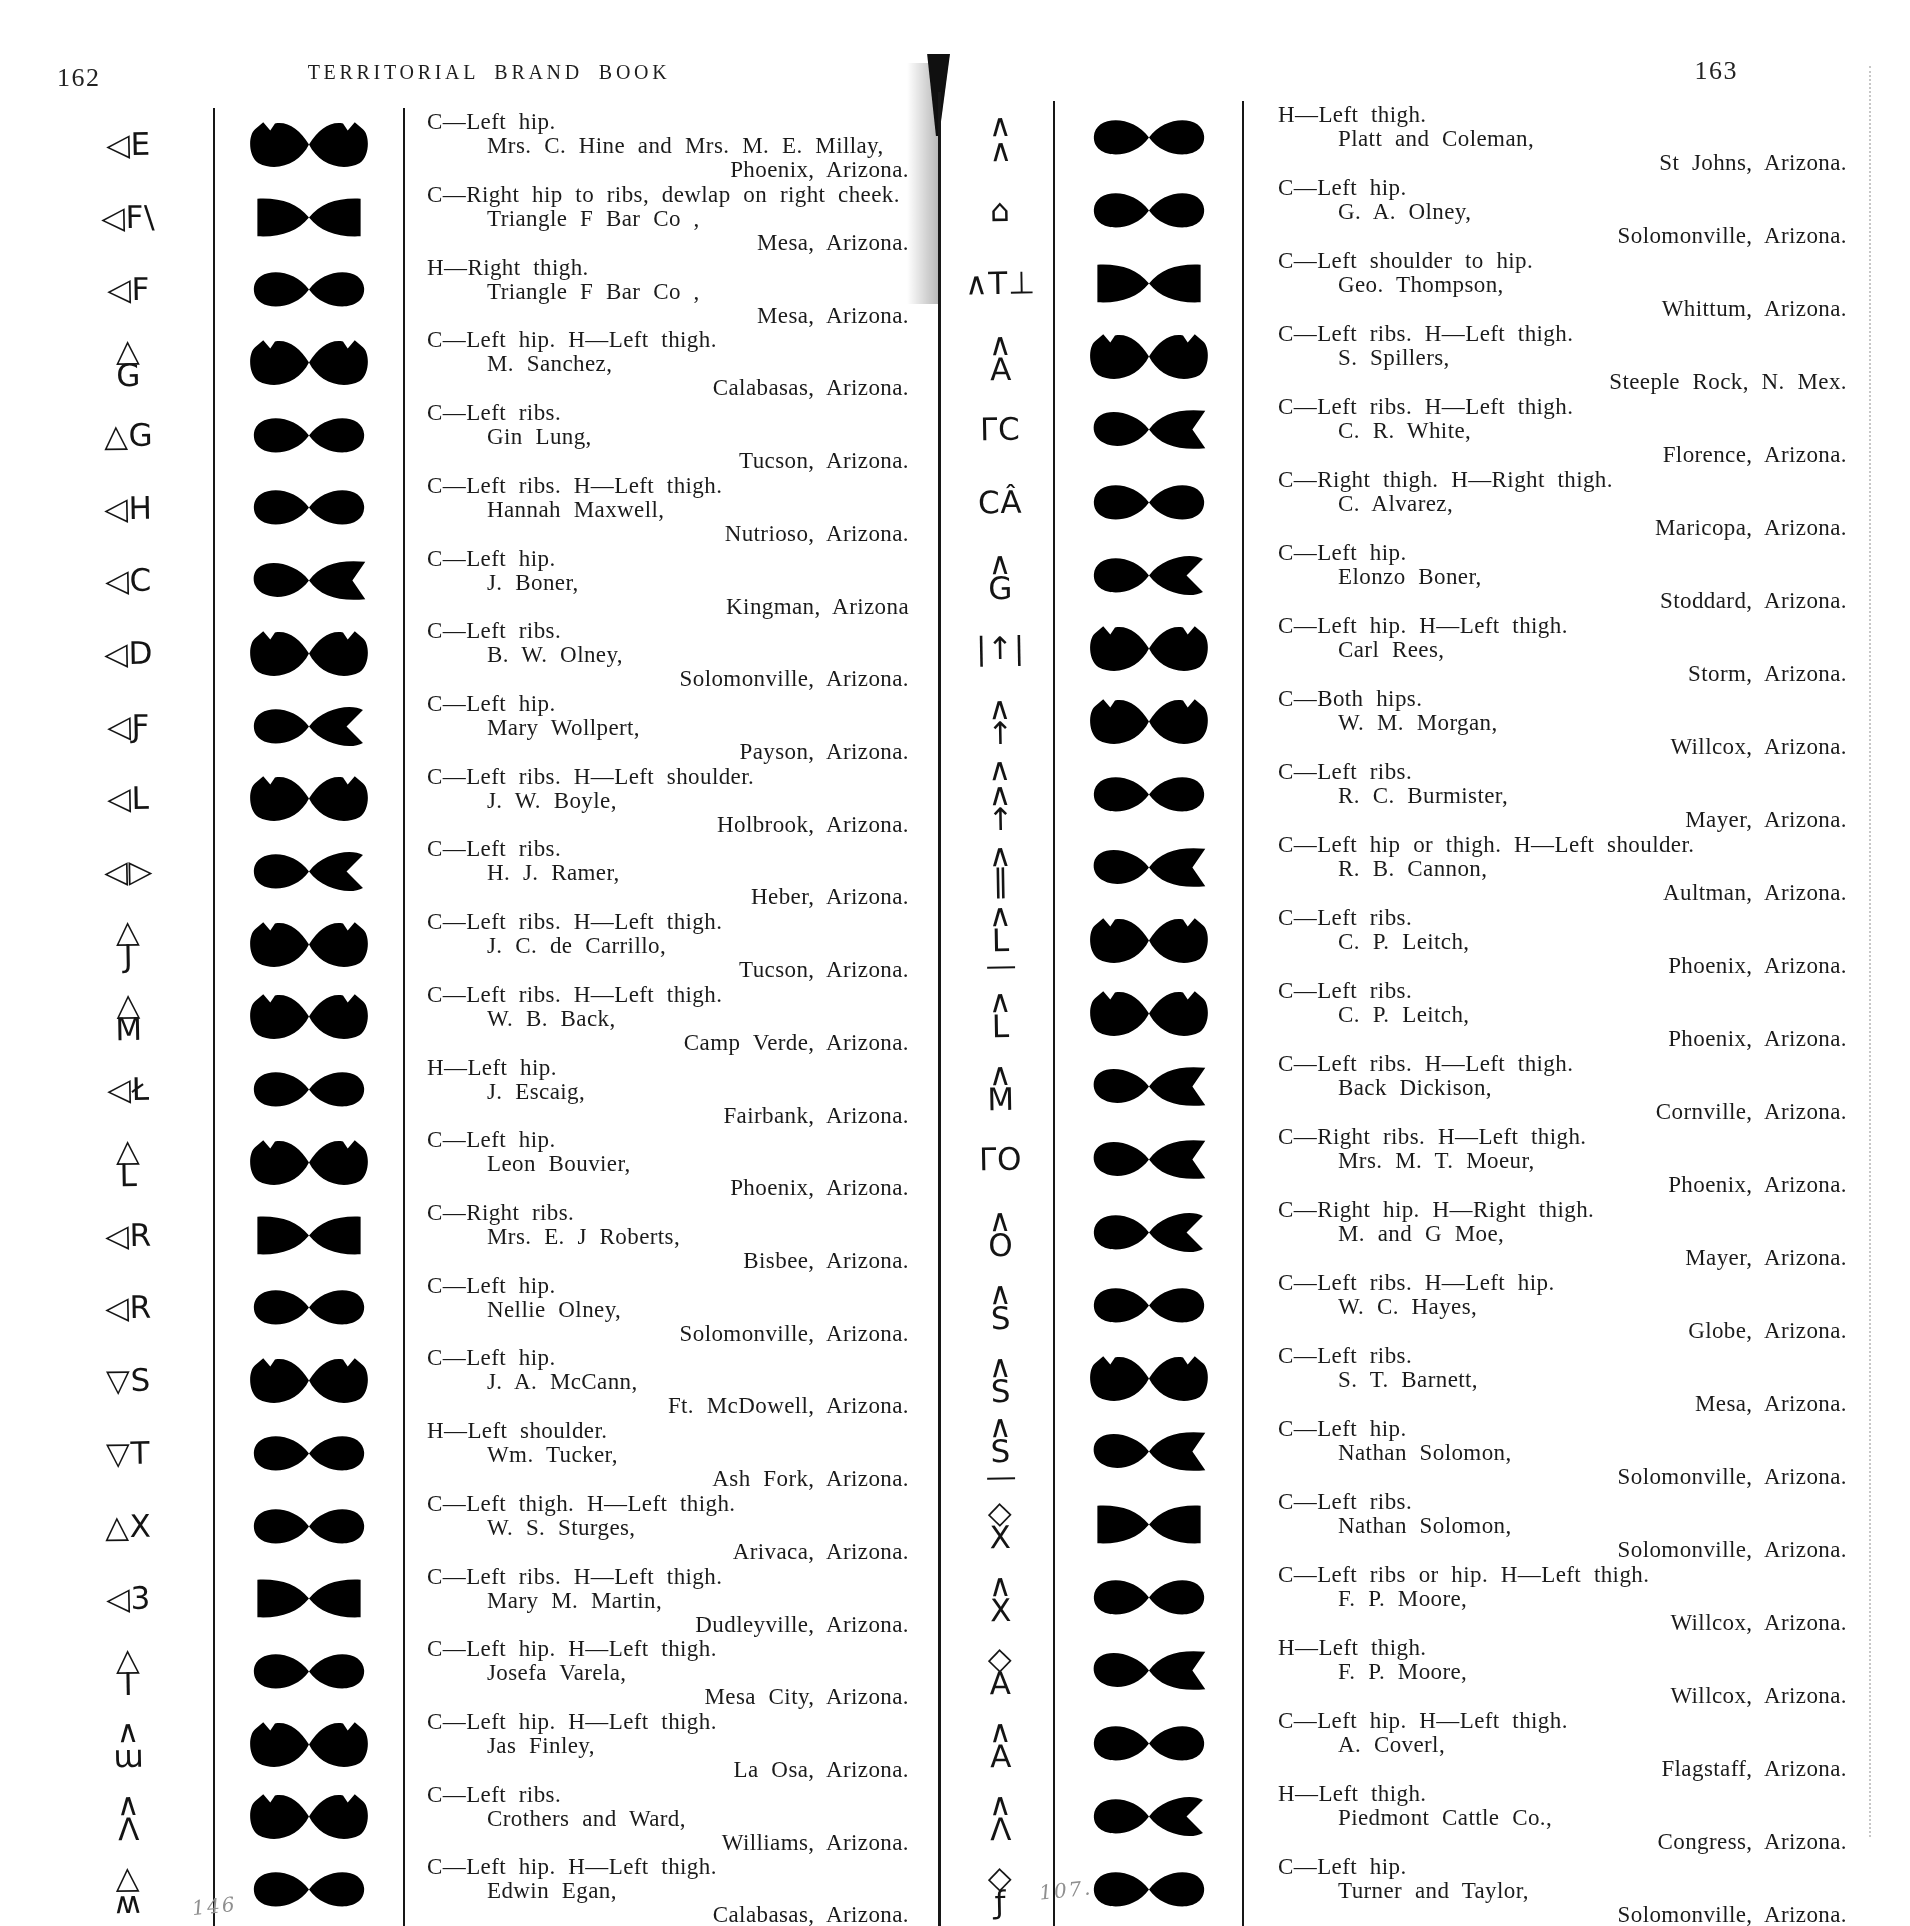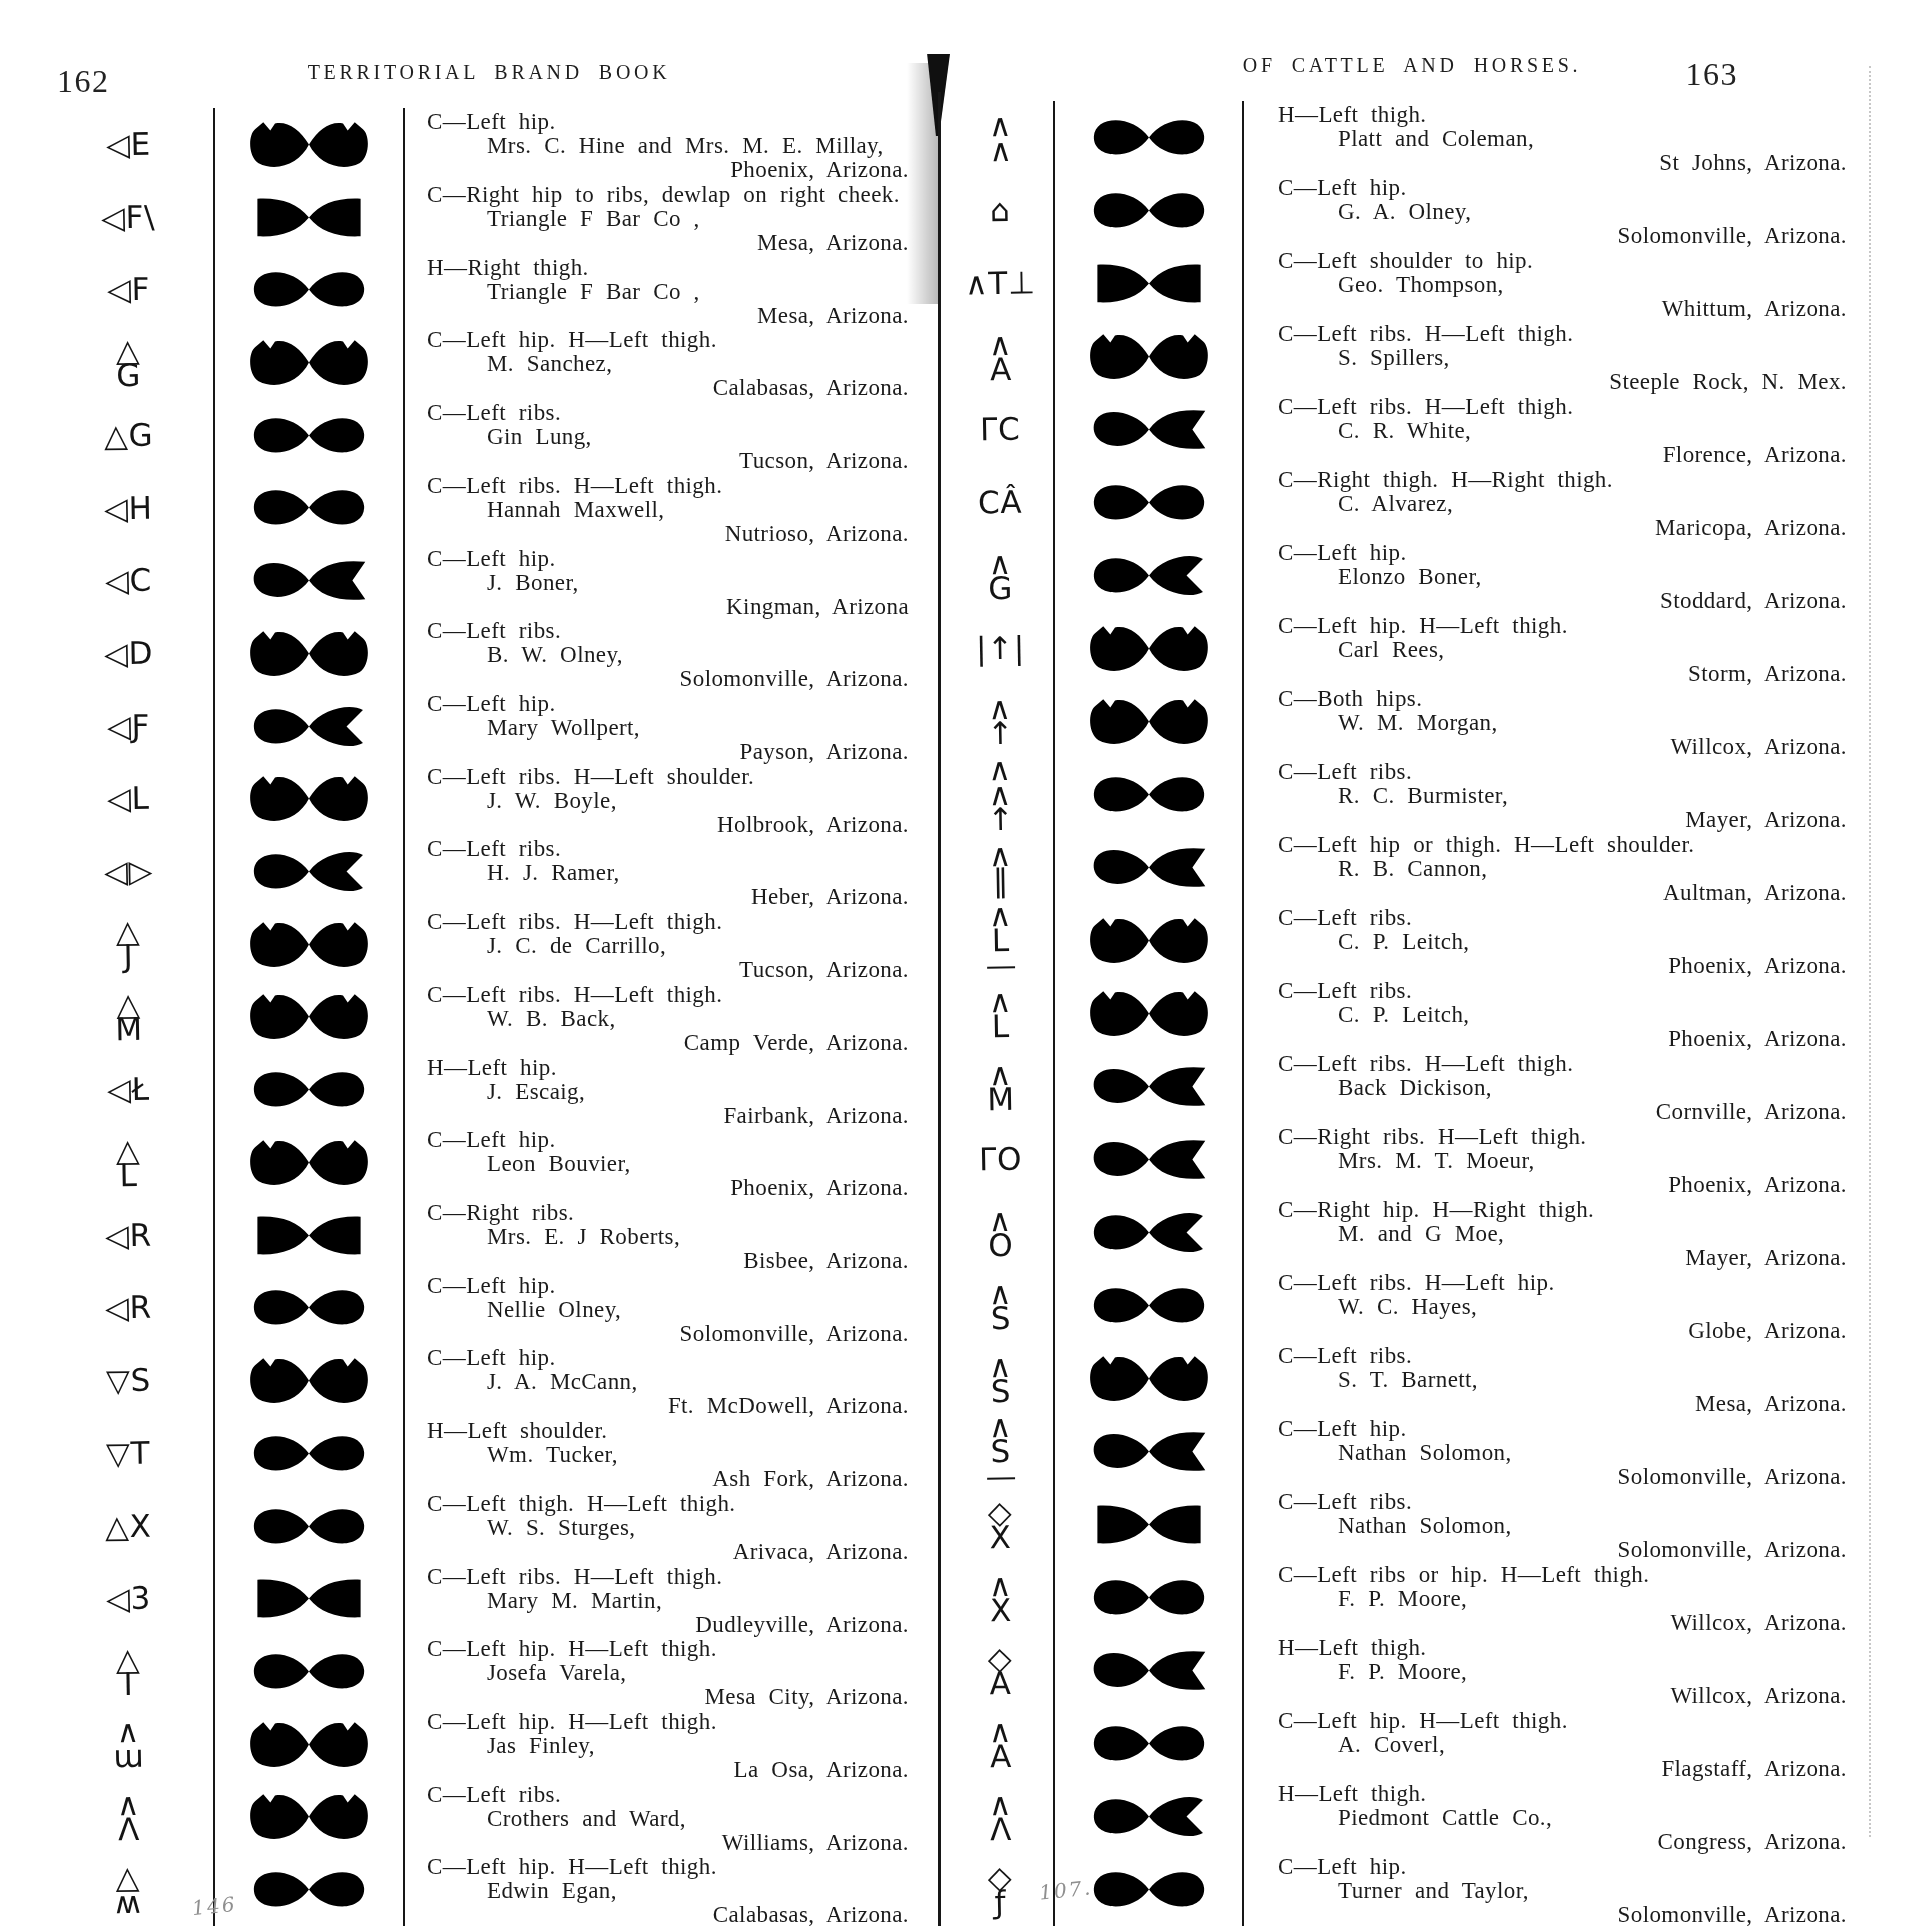--- a/index.html
+++ b/index.html
@@ -17,21 +17,21 @@
   #page-right{left:948px;top:54px;width:928px;height:1872px;}
 
   .pagehead{position:relative;height:38px;}
   .pagetitle{
     display:block;text-align:center;
     font-size:20px;letter-spacing:3.7px;word-spacing:7.3px;
     color:#1e1e1e;
   }
   .pagenum{
     position:absolute;top:1.5px;
-    font-size:32px;letter-spacing:1.5px;color:#222;
+    font-size:26px;letter-spacing:1.5px;color:#222;
   }
   #page-left .pagenum{left:13px;}
   #page-right .pagenum{right:138px;}
 
   
   .rows{
     position:absolute;left:0;right:0;bottom:0;
     display:flex;flex-direction:column;justify-content:space-between;
   }
   #page-left .rows{top:47px;}
@@ -534,21 +534,20 @@
       <div class="pos">C—Left hip.  H—Left thigh.</div>
       <div class="owner">Edwin Egan,</div>
       <div class="loc">Calabasas, Arizona.</div>
     </div>
   </div>
 </div>
   </div>
 
   <div class="page" id="page-right">
     <div class="pagehead">
-      <span class="pagetitle">OF CATTLE AND HORSES.</span>
       <span class="pagenum">163</span>
     </div>
     <div class="rows">
   <div class="row">
     <div class="cell brandcell">
       <span class="brandtext">∧
 ∧</span>
     </div>
     <div class="cell earcell">
       <svg class="ear" viewBox="0 0 120 52">

